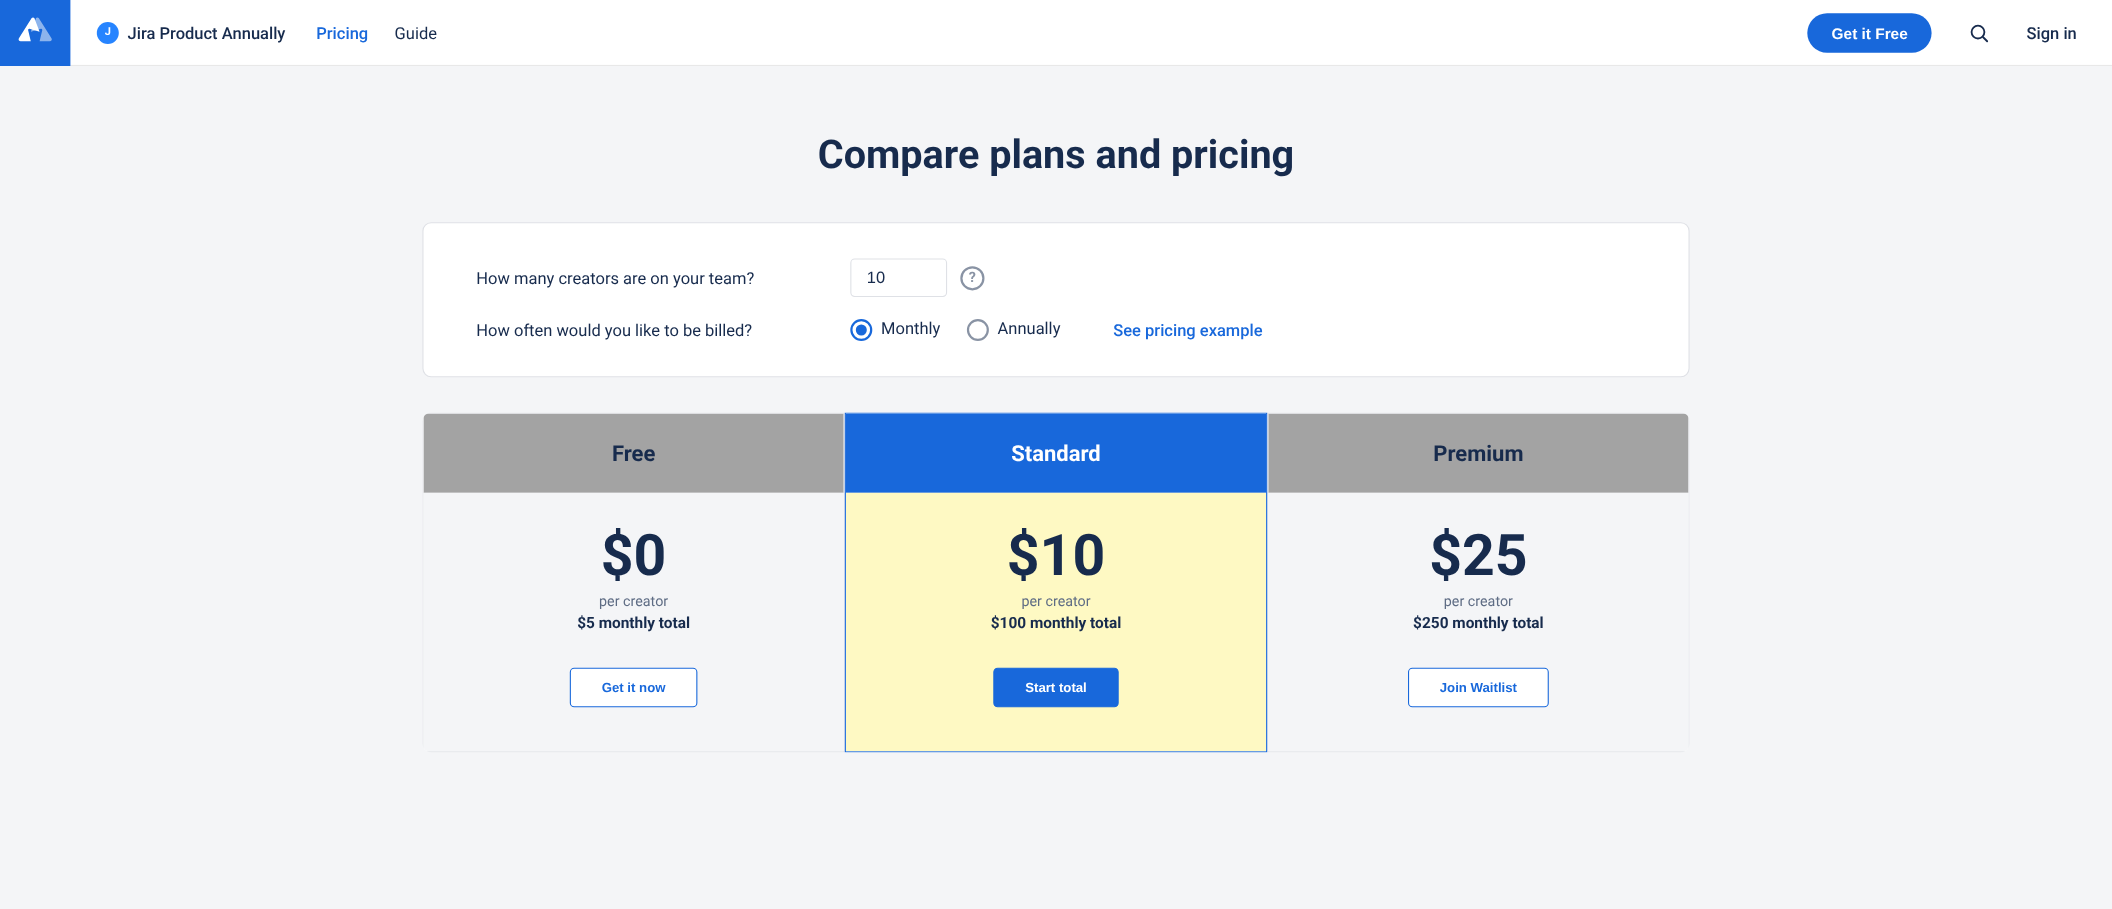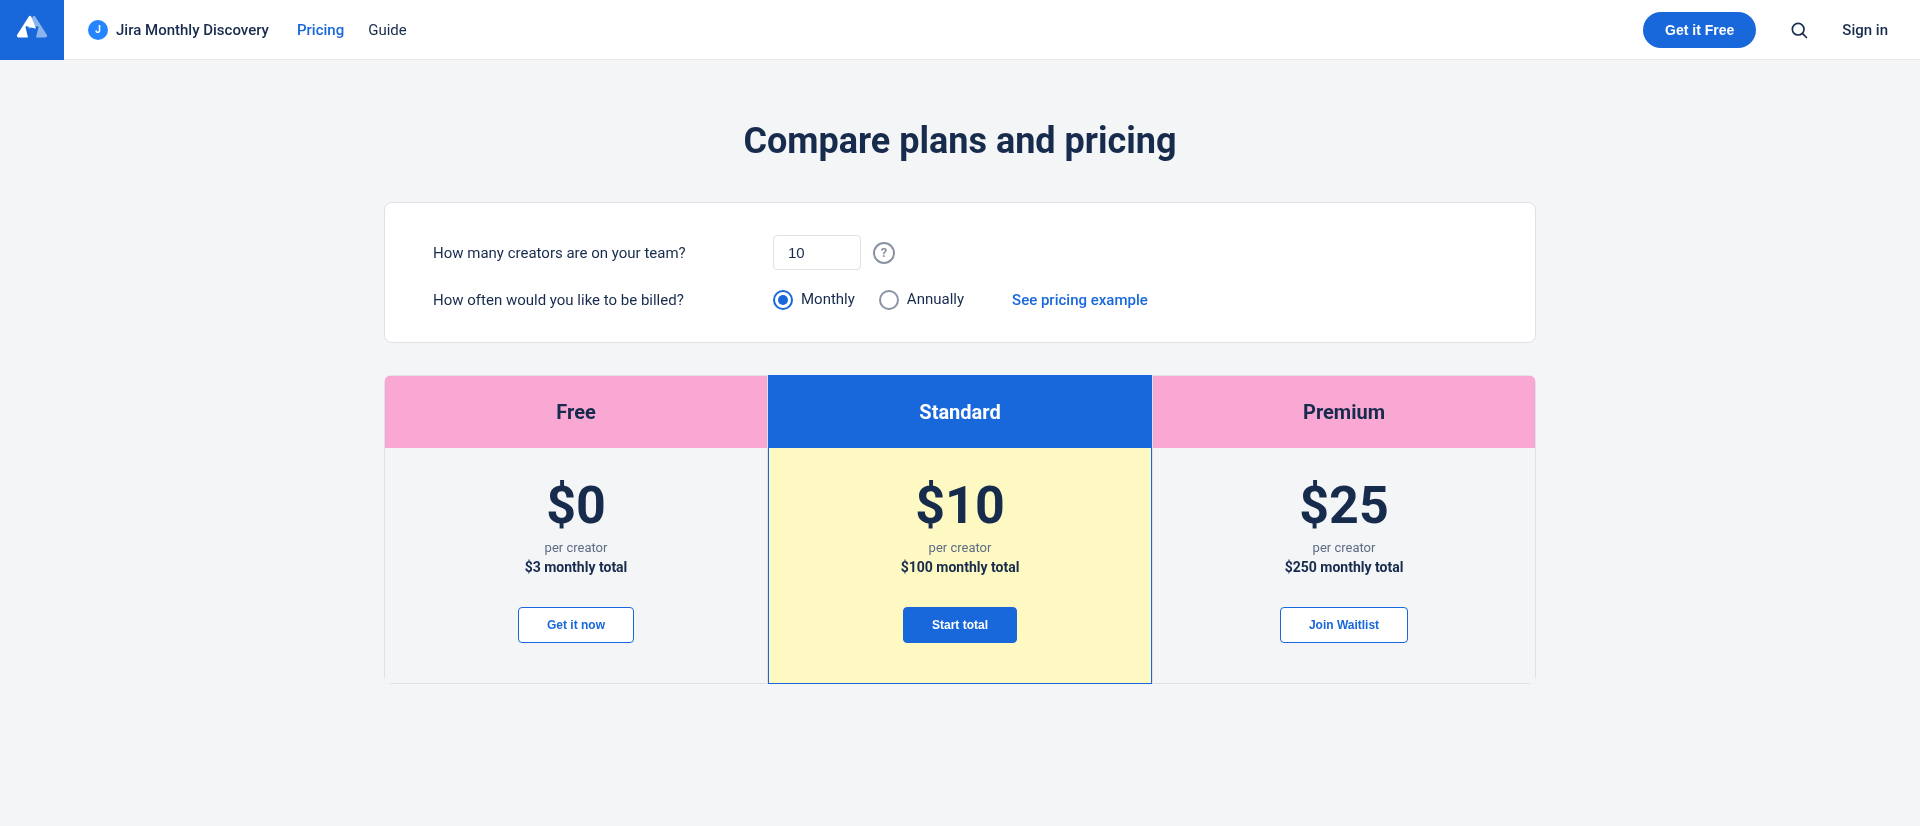--- a/index.html
+++ b/index.html
@@ -224,21 +224,21 @@
       overflow: hidden;
     }
     .plan-card.featured {
       border-color: #1868db;
       z-index: 1;
     }
     .plan-header {
       width: 100%;
       padding: 24px;
       text-align: center;
-      background: #f9a8d4;
+      background: #a3a3a3;
     }
     .plan-header.featured-header {
       background: #1868db;
     }
     .plan-name {
       font-size: 20px;
       font-weight: 700;
       color: #172b4d;
     }
     .plan-name.white {
@@ -304,21 +304,21 @@
   <nav>
     <div class="nav-logo">
       <svg viewBox="0 0 32 32" fill="none">
         <path d="M15.2 2.4C14.6 1.6 13.4 1.6 12.8 2.4L1.2 20.8C0.4 22 1.2 23.6 2.8 23.6H12L9.6 13.6C9.4 12.8 10 12 10.8 12.2L20 14.8L15.2 2.4Z" fill="white"></path>
         <path d="M16.8 2.4C17.4 1.6 18.6 1.6 19.2 2.4L30.8 20.8C31.6 22 30.8 23.6 29.2 23.6H20L22.4 13.6C22.6 12.8 22 12 21.2 12.2L12 14.8L16.8 2.4Z" fill="rgba(255,255,255,0.5)"></path>
       </svg>
     </div>
 
     <div class="nav-product">
       <span class="jira-icon">J</span>
-      <span>Jira Monthly Discovery</span>
+      <span>Jira Product Annually</span>
     </div>
 
     <div class="nav-links">
       <a class="nav-link active">Pricing</a>
       <a class="nav-link">Guide</a>
     </div>
 
     <div class="nav-right">
       <button class="btn-get-free">Get it Free</button>
       <button class="search-icon-btn">
@@ -359,21 +359,21 @@
 
     <div class="plans-grid">
 
       <div class="plan-card">
         <div class="plan-header">
           <div class="plan-name">Free</div>
         </div>
         <div class="plan-body">
           <div class="plan-price">$0</div>
           <div class="plan-per-creator">per creator</div>
-          <div class="plan-total">$3 monthly total</div>
+          <div class="plan-total">$5 monthly total</div>
           <button class="plan-btn">Get it now</button>
         </div>
       </div>
 
       <div class="plan-card featured">
         <div class="plan-header featured-header">
           <div class="plan-name white">Standard</div>
         </div>
         <div class="plan-body featured-body">
           <div class="plan-price">$10</div>

